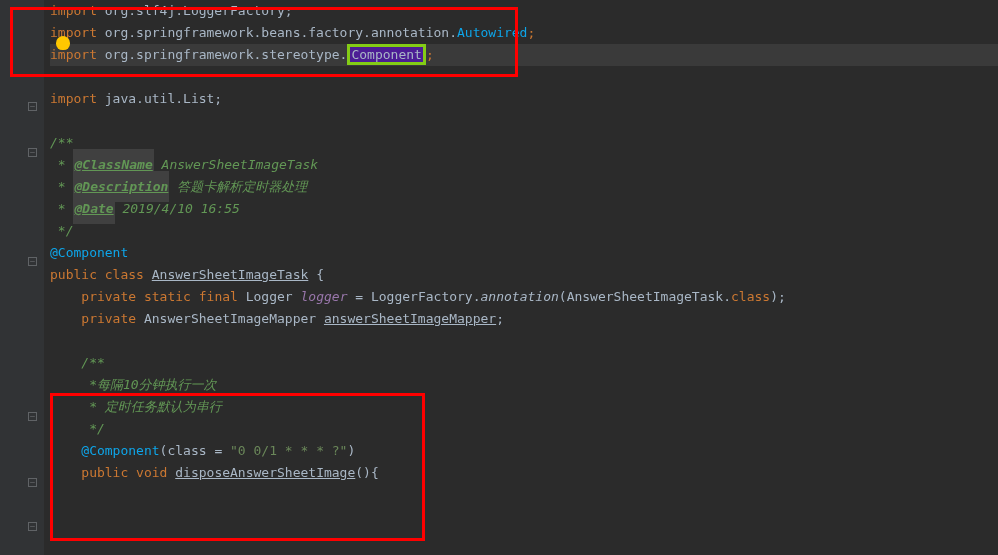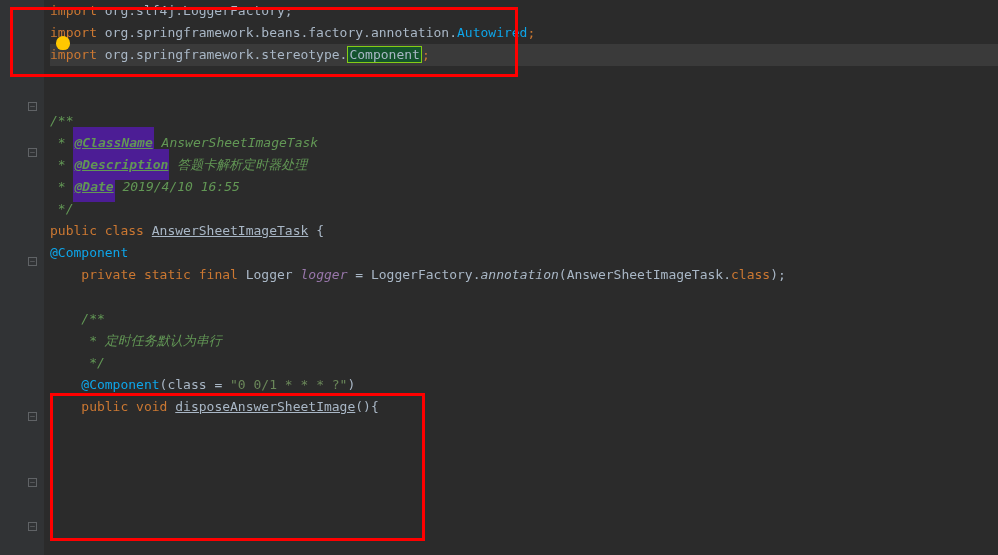--- a/index.html
+++ b/index.html
@@ -68,27 +68,27 @@
     }
     .current-line {
       background: #3a3a3a;
     }
     .kw { color: #cc7832; }
     .annotation { color: #0ea5e9; }
     .class-link { color: #a9b7c6; text-decoration: underline; }
     .string { color: #6a8759; }
     .doc-comment { color: #629755; font-style: italic; }
     .doc-tag { color: #629755; font-style: italic; font-weight: bold; text-decoration: underline; }
-    .doc-tag-hl { background: #4c1d95; padding: 8px 1px; }
+    .doc-tag-hl { background: #404040; padding: 8px 1px; }
     .field-ref { color: #9876aa; }
     .italic { font-style: italic; }
     .method-link { color: #a9b7c6; text-decoration: underline; }
     .selected-word {
-      background: #14532d;
-      border: 1px solid #84cc16;
+      background: #4c1d95;
+      border: 3px solid #84cc16;
       padding: 0 1px;
     }
     .red-box-1 {
       position: absolute;
       border: 3px solid #ff0000;
       left: 10px;
       top: 7px;
       width: 508px;
       height: 70px;
       pointer-events: none;
@@ -120,29 +120,32 @@
     <div class="gutter-icon fold-minus" style="top:257px;">−</div>
     <div class="gutter-icon fold-minus" style="top:412px;">−</div>
     <div class="gutter-icon fold-minus" style="top:478px;">−</div>
     <div class="gutter-icon fold-minus" style="top:522px;">−</div>
   </div>
   <div class="code-area">
     <div class="code-line"><span class="kw">import</span><span> org.slf4j.LoggerFactory;</span></div>
     <div class="code-line"><span class="kw">import</span><span> org.springframework.beans.factory.annotation.</span><span class="annotation">Autowired</span><span class="semicolon">;</span></div>
     <div class="code-line current-line"><span class="kw">import</span><span> org.springframework.stereotype.</span><span class="selected-word">Component</span><span class="semicolon">;</span></div>
     <div class="code-line"></div>
+    <div class="code-line"><span class="kw">import</span><span> java.util.List;</span></div>
     <div class="code-line"></div>
     <div class="code-line"><span class="doc-comment">/**</span></div>
     <div class="code-line"><span class="doc-comment"> * </span><span class="doc-tag doc-tag-hl">@ClassName</span><span class="doc-comment"> AnswerSheetImageTask</span></div>
     <div class="code-line"><span class="doc-comment"> * </span><span class="doc-tag doc-tag-hl">@Description</span><span class="doc-comment"> 答题卡解析定时器处理</span></div>
     <div class="code-line"><span class="doc-comment"> * </span><span class="doc-tag doc-tag-hl">@Date</span><span class="doc-comment"> 2019/4/10 16:55</span></div>
     <div class="code-line"><span class="doc-comment"> */</span></div>
+    <div class="code-line"><span class="annotation">@Component</span></div>
     <div class="code-line"><span class="kw">public</span> <span class="kw">class</span> <span class="class-link">AnswerSheetImageTask</span><span> {</span></div>
-    <div class="code-line"><span class="annotation">@Component</span></div>
     <div class="code-line">    <span class="kw">private</span> <span class="kw">static</span> <span class="kw">final</span> <span>Logger </span><span class="field-ref italic">logger</span><span> = LoggerFactory.</span><span class="italic">annotation</span><span>(AnswerSheetImageTask.</span><span class="kw">class</span><span>);</span></div>
+    <div class="code-line">    <span class="kw">private</span><span> AnswerSheetImageMapper </span><span class="field-ref method-link">answerSheetImageMapper</span><span>;</span></div>
     <div class="code-line"></div>
     <div class="code-line">    <span class="doc-comment">/**</span></div>
+    <div class="code-line">    <span class="doc-comment"> *每隔10分钟执行一次</span></div>
     <div class="code-line">    <span class="doc-comment"> * 定时任务默认为串行</span></div>
     <div class="code-line">    <span class="doc-comment"> */</span></div>
     <div class="code-line">    <span class="annotation">@Component</span><span>(</span><span>class</span><span> = </span><span class="string">"0 0/1 * * * ?"</span><span>)</span></div>
     <div class="code-line">    <span class="kw">public</span> <span class="kw">void</span> <span class="method-link">disposeAnswerSheetImage</span><span>(){</span></div>
   </div>
 </div>
 
 </body></html>

